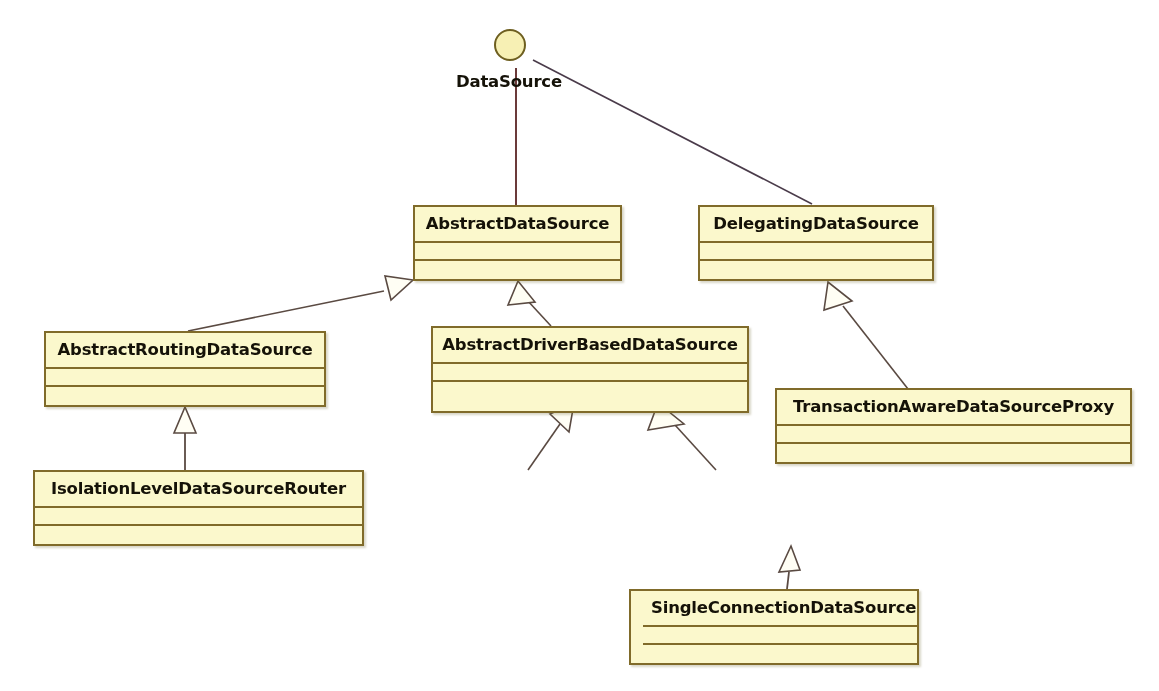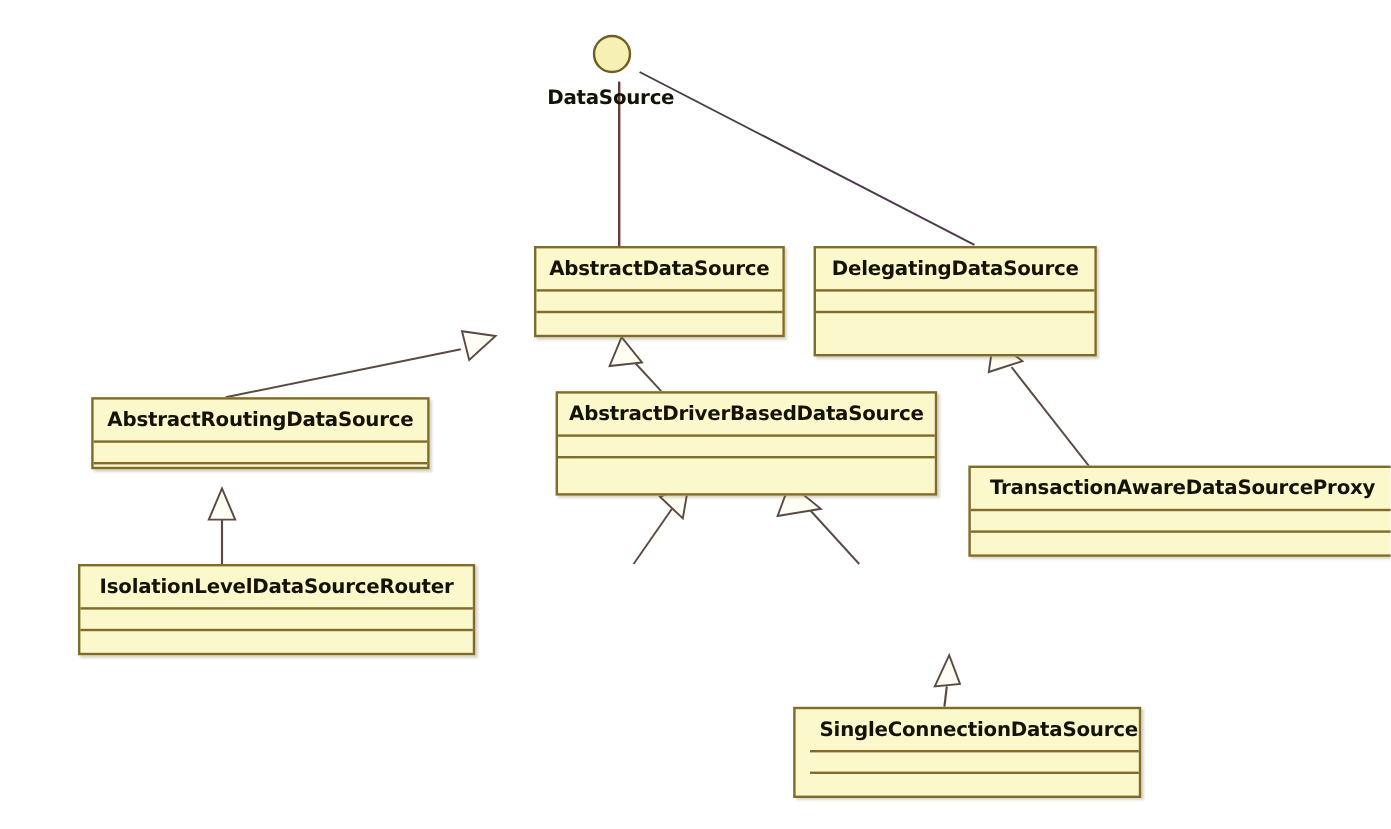--- a/index.html
+++ b/index.html
@@ -25,21 +25,20 @@
     height: 691px;
     pointer-events: none;
   }
   .uml-class {
     position: absolute;
     box-sizing: border-box;
     background: #fbf8cc;
     border: 2px solid #806b2a;
     box-shadow: 2px 2px 2px rgba(120,110,60,0.28);
     z-index: 5;
-    margin-left: 32px;
   }
   .uml-class .name-row {
     box-sizing: border-box;
     height: 36px;
     line-height: 34px;
     text-align: center;
     font-weight: bold;
     font-size: 16.5px;
     color: #151208;
     border-bottom: 2px solid #806b2a;
@@ -110,27 +109,27 @@
 
   <div class="iface-circle" style="left:494px; top:29px; width:32px; height:32px;"></div>
   <div class="iface-label" style="left:456px; top:72px;">DataSource</div>
 
   <div class="uml-class" style="left:413px; top:205px; width:209px; height:76px;">
     <div class="name-row">AbstractDataSource</div>
     <div class="attr-row"></div>
     <div class="meth-row"></div>
   </div>
 
-  <div class="uml-class" style="left:646px; top:205px; width:236px; height:92px;">
+  <div class="uml-class" style="left:698px; top:205px; width:236px; height:76px;">
     <div class="name-row">DelegatingDataSource</div>
     <div class="attr-row"></div>
     <div class="meth-row"></div>
   </div>
 
-  <div class="uml-class" style="left:44px; top:331px; width:282px; height:60px;">
+  <div class="uml-class" style="left:44px; top:331px; width:282px; height:76px;">
     <div class="name-row">AbstractRoutingDataSource</div>
     <div class="attr-row"></div>
     <div class="meth-row"></div>
   </div>
 
   <div class="uml-class" style="left:431px; top:326px; width:318px; height:87px;">
     <div class="name-row">AbstractDriverBasedDataSource</div>
     <div class="attr-row"></div>
     <div class="meth-row"></div>
   </div>

